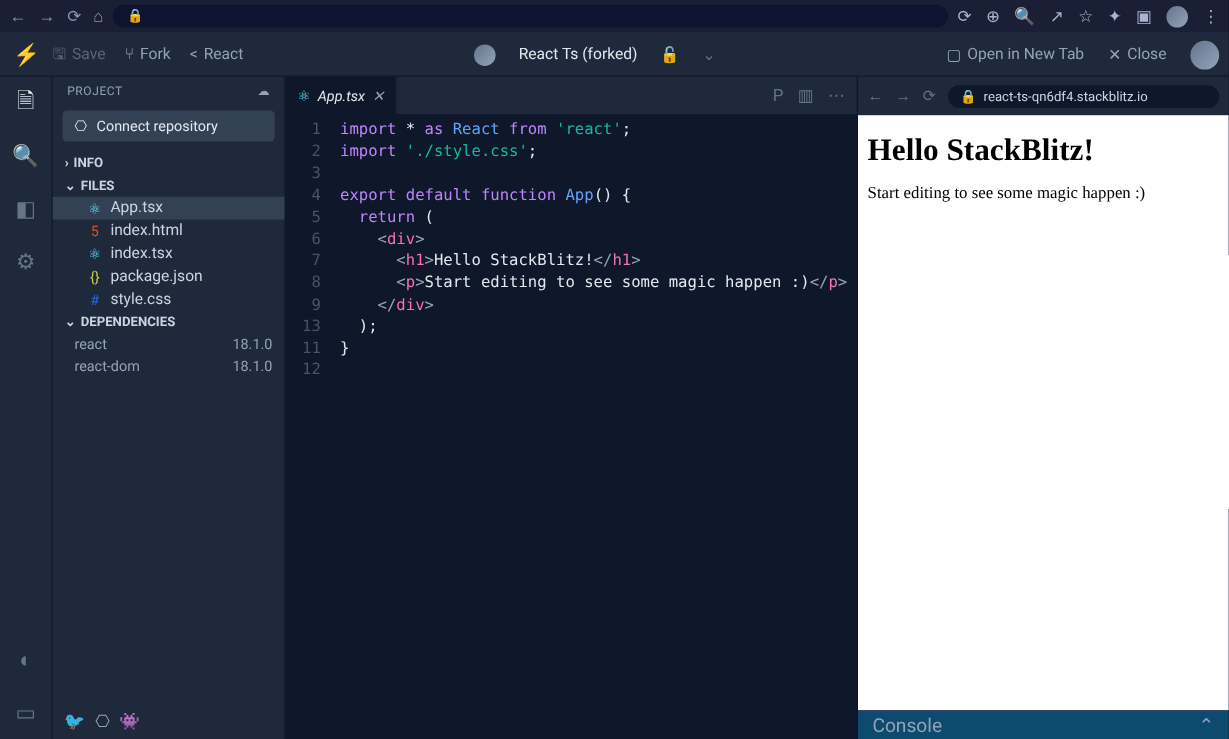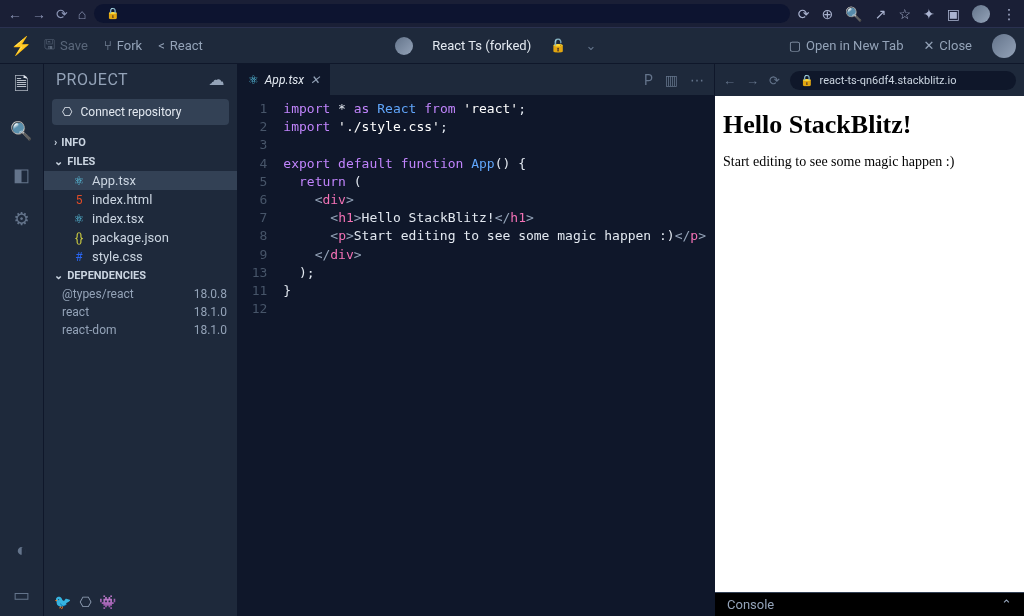--- a/index.html
+++ b/index.html
@@ -103,21 +103,21 @@
     .sidebar {
       width: 194px;
       background: #1e293b;
       display: flex;
       flex-direction: column;
       border-right: 1px solid #0f172a;
     }
     .sidebar-header {
       display: flex; align-items: center; justify-content: space-between;
       padding: 6px 12px;
-      font-size: 16px; letter-spacing: 0.5px; color: #94a3b8;
+      font-size: 10px; letter-spacing: 0.5px; color: #94a3b8;
     }
     .connect-btn {
       margin: 4px 8px 8px 8px;
       padding: 6px 10px;
       background: #334155;
       border-radius: 4px;
       color: #e2e8f0;
       font-size: 12px;
       display: flex; align-items: center; gap: 8px;
       cursor: pointer;
@@ -210,21 +210,21 @@
     }
     .code-lines {
       flex: 1;
       padding: 4px 8px;
       white-space: pre;
       line-height: 1.4;
       color: #e2e8f0;
     }
     .kw { color: #c084fc; }
     .fn { color: #60a5fa; }
-    .str { color: #ffffff; }
+    .str { color: #14b8a6; }
     .tag { color: #f472b6; }
     .pn { color: #94a3b8; }
     .def { color: #c084fc; }
     
     .preview-area {
       width: 310px;
       display: flex;
       flex-direction: column;
       border-left: 1px solid #0f172a;
     }
@@ -250,25 +250,25 @@
       flex: 1;
       background: #fff;
       color: #000;
       padding: 14px 8px;
       font-family: Georgia, 'Times New Roman', serif;
     }
     .preview-content h1 { font-size: 26px; font-weight: bold; margin-bottom: 14px; }
     .preview-content p { font-size: 14px; }
     .console-bar {
       height: 24px;
-      background: #000000;
+      background: #0c4a6e;
       border-top: 1px solid #334155;
       display: flex; align-items: center; justify-content: space-between;
       padding: 0 12px;
-      font-size: 13px; color: #94a3b8;
+      font-size: 16px; color: #94a3b8;
     }
     .ci { cursor: pointer; }
   </style>
 </head>
 <body>
 
 <div class="browser-bar">
   <div class="browser-nav">
     <span class="ci">←</span>
     <span class="ci">→</span>
@@ -376,24 +376,20 @@
         <div class="file-row">
           <span class="file-icon" style="color: rgb(41, 101, 241);">#</span>
           <span>style.css</span>
         </div>
       </div>
     <div class="section-hdr">
       <span>⌄</span>
       <span>DEPENDENCIES</span>
     </div>
     <div id="dep-list">
-        <div class="dep-row">
-          <span>@types/react</span>
-          <span>18.0.8</span>
-        </div>
         <div class="dep-row">
           <span>react</span>
           <span>18.1.0</span>
         </div>
         <div class="dep-row">
           <span>react-dom</span>
           <span>18.1.0</span>
         </div>
       </div>
     <div class="sidebar-footer">

